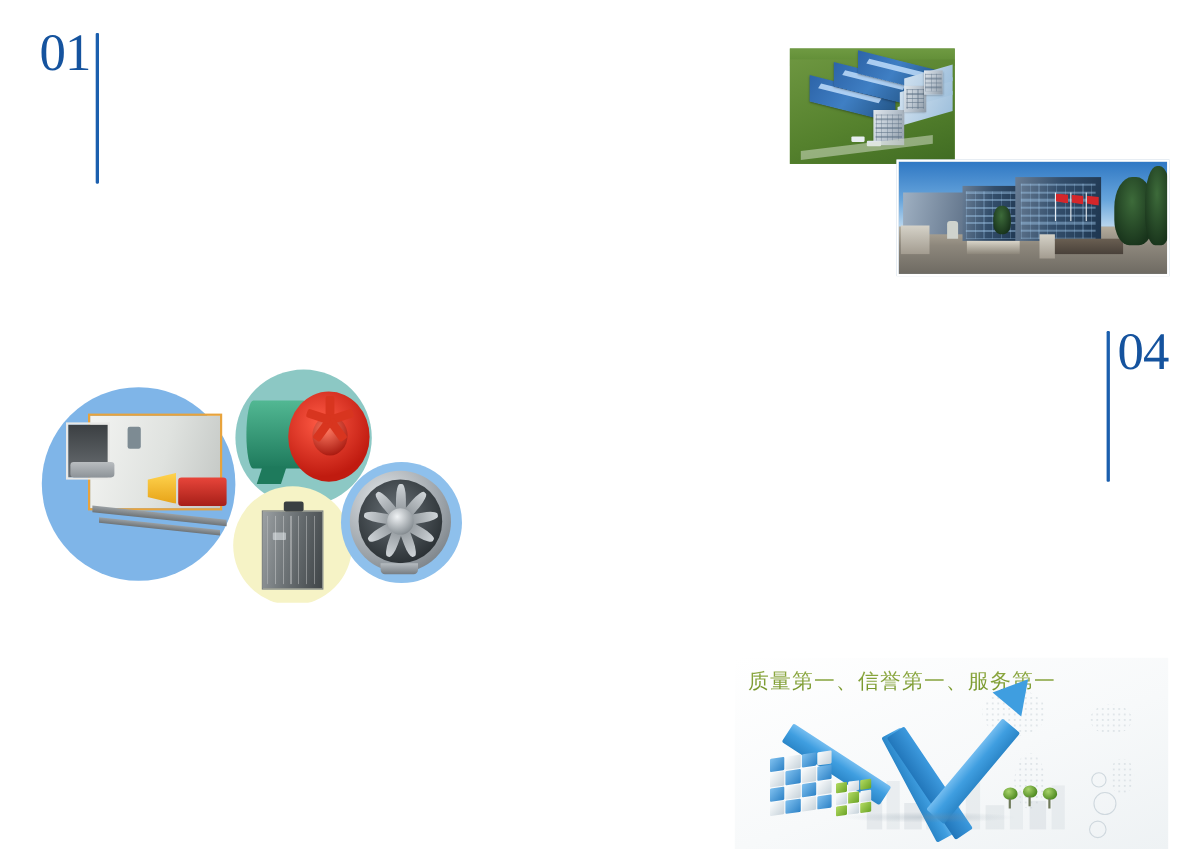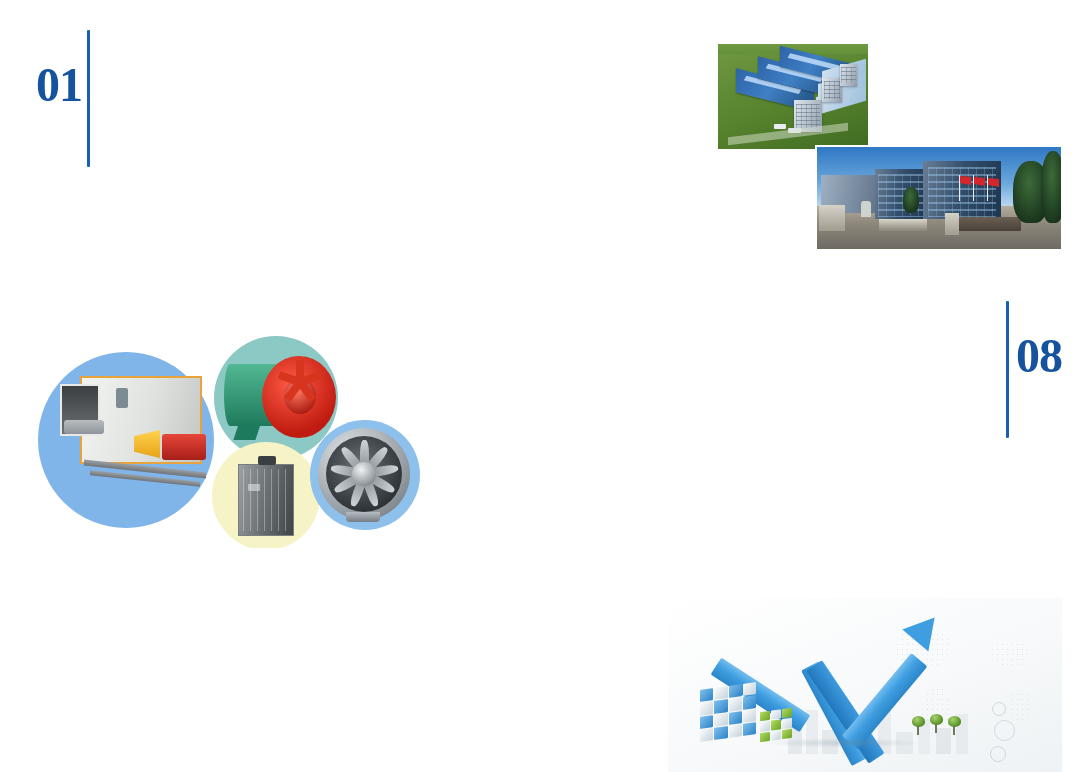--- a/index.html
+++ b/index.html
@@ -24,27 +24,26 @@
   }
 
   
   .marker {
     position: absolute;
     display: flex;
     align-items: flex-start;
   }
   .marker-num {
     font-family: "Liberation Serif", "DejaVu Serif", serif;
-    font-weight: bold;
+    font-weight: normal;
     font-size: 48px;
     line-height: 46px;
     letter-spacing: -1px;
     color: #15539e;
     user-select: none;
-    margin-top: 36px;
   }
   .marker-rule {
     width: 3px;
     background: #1b5fae;
     border-radius: 1px;
   }
 
   
   #marker-01 { left: 36px; top: 26px; }
   #marker-01 .marker-rule { height: 137px; margin-left: 5px; margin-top: 4px; }
@@ -421,21 +420,21 @@
     <div style="position:absolute; left:44px; top:54px; width:10px; height:16px; background:#cfd3cd; border-radius:3px 3px 0 0;"></div>
     <div style="position:absolute; left:62px; top:72px; width:48px; height:12px; background:linear-gradient(#d9d5c9,#8c867a);"></div>
 
     <div class="ph-tree" style="left:196px; top:14px; width:36px; height:62px;"></div>
     <div class="ph-tree" style="left:224px; top:4px; width:24px; height:72px;"></div>
     <div class="ph-tree" style="left:86px; top:40px; width:16px; height:26px;"></div>
   </div>
 
   <div class="marker" id="marker-02">
     <span class="marker-rule"></span>
-    <span class="marker-num">08</span>
+    <span class="marker-num">04</span>
   </div>
 
   <div class="pic" id="product-collage">
 
     <div class="bubble b-blue" style="left:6px;   top:22px;  width:176px; height:176px;"></div>
     <div class="bubble b-teal" style="left:182px; top:6px;   width:124px; height:124px;"></div>
     <div class="bubble b-yellow" style="left:180px; top:112px; width:108px; height:108px;"></div>
     <div class="bubble b-blue2" style="left:278px; top:90px;  width:110px; height:110px;"></div>
 
     <div style="position:absolute; left:24px; top:42px; width:160px; height:122px;">
@@ -482,20 +481,21 @@
       <div class="mf-hub" style="left:34px; top:34px; width:24px; height:24px;"></div>
       <div style="position:absolute; left:28px; top:84px; width:34px; height:10px; background:linear-gradient(#b6bcc1,#767d83); border-radius:0 0 4px 4px;"></div>
     </div>
   </div>
 
 
   <div class="pic" id="growth-banner">
     <div class="gb-worldmap"></div>
     <div class="gb-skyline"></div>
 
+    <div class="gb-slogan">质量第一、信誉第一、服务第一</div>
 
     <div class="gb-arrow">
 
       <div class="gb-seg" style="left:48px; top:58px; width:106px; height:20px; transform:rotate(33deg); transform-origin:0 50%; border-radius:2px;"></div>
 
       <div class="gb-seg" style="left:142px; top:58px; width:108px; height:20px; transform:rotate(62deg); transform-origin:0 50%; border-radius:2px;"></div>
 
       <div class="gb-seg-dark" style="left:146px; top:58px; width:112px; height:19px; transform:rotate(56deg); transform-origin:0 50%; border-radius:2px;"></div>
 
       <div class="gb-seg" style="left:182px; top:134px; width:108px; height:21px; transform:rotate(-50deg); transform-origin:0 50%; border-radius:2px;"></div>

